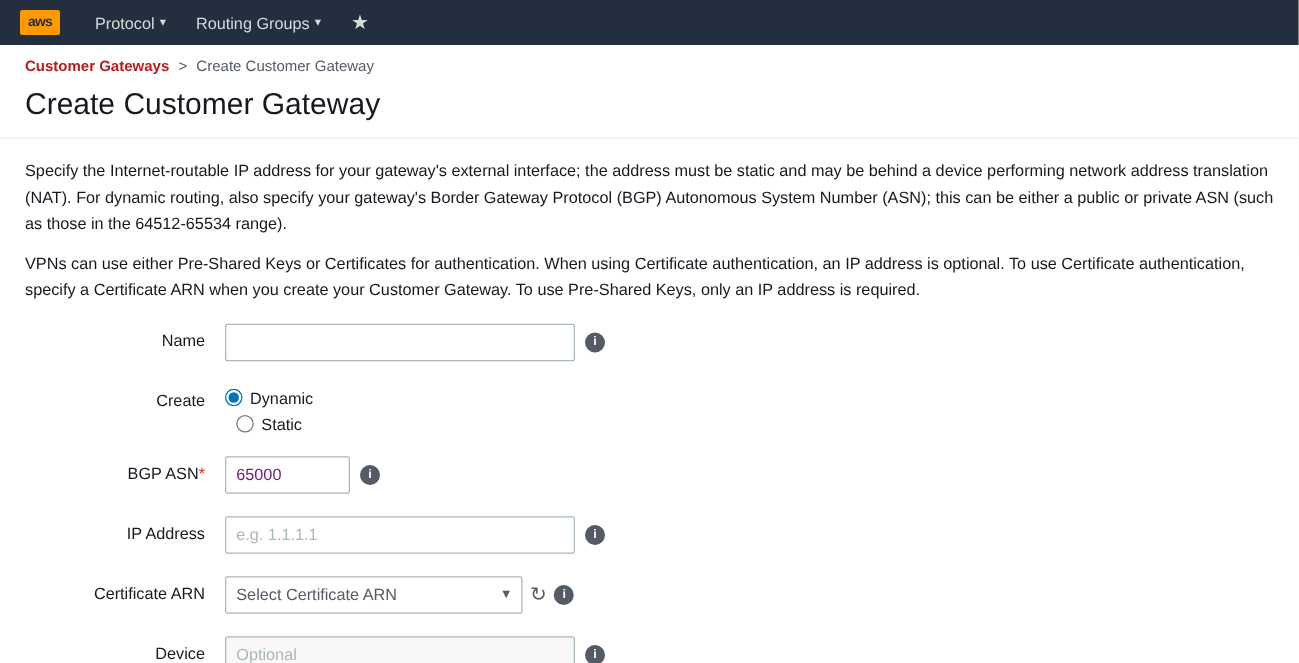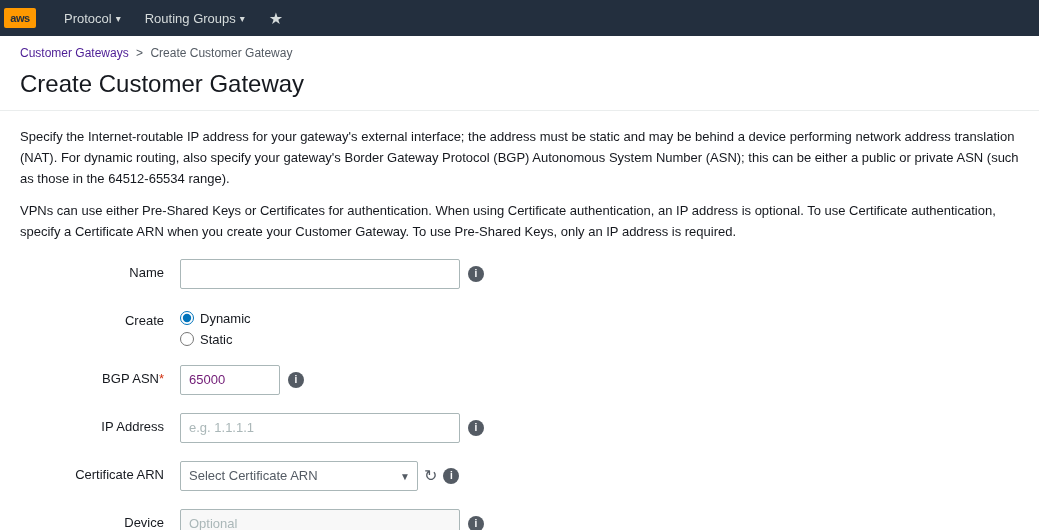--- a/index.html
+++ b/index.html
@@ -4,21 +4,21 @@
   <style>
     * { box-sizing: border-box; margin: 0; padding: 0; }
     body { font-family: -apple-system, BlinkMacSystemFont, "Segoe UI", Arial, sans-serif; font-size: 13px; color: #16191f; background: #f2f3f3; }
 
     
     .top-nav {
       background: #232f3e;
       height: 36px;
       display: flex;
       align-items: center;
-      padding: 0 4px;
+      padding: 0 16px;
       gap: 8px;
     }
     .aws-logo {
       display: flex; align-items: center; margin-right: 12px;
     }
     .aws-logo-box {
       background: #ff9900;
       width: 32px; height: 20px;
       display: flex; align-items: center; justify-content: center;
       border-radius: 2px;
@@ -48,23 +48,24 @@
       display: flex;
       flex-direction: column;
     }
 
     
     .breadcrumb-bar {
       padding: 10px 20px 4px 20px;
       font-size: 12px;
     }
     .breadcrumb-link {
-      color: #4c1d95;
+      color: #b91c1c;
       cursor: pointer;
       text-decoration: none;
+      font-weight: bold;
     }
     .breadcrumb-sep { color: #545b64; margin: 0 4px; }
     .breadcrumb-current { color: #545b64; }
 
     
     .page-title {
       font-size: 24px;
       font-weight: 400;
       color: #16191f;
       padding: 6px 20px 12px 20px;
@@ -149,20 +150,21 @@
       display: flex;
       flex-direction: column;
       gap: 6px;
       padding-top: 4px;
     }
     .radio-item {
       display: flex;
       align-items: center;
       gap: 6px;
       cursor: pointer;
+      justify-content: center;
     }
     .radio-item input[type="radio"] {
       accent-color: #0073bb;
       width: 14px; height: 14px;
       cursor: pointer;
     }
     .radio-label {
       font-size: 13px;
       color: #16191f;
     }

